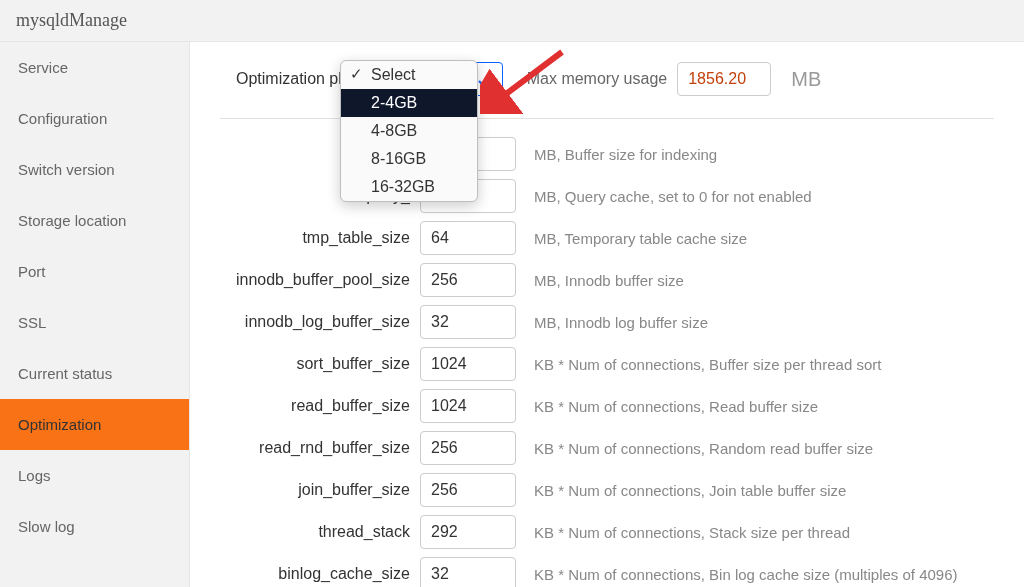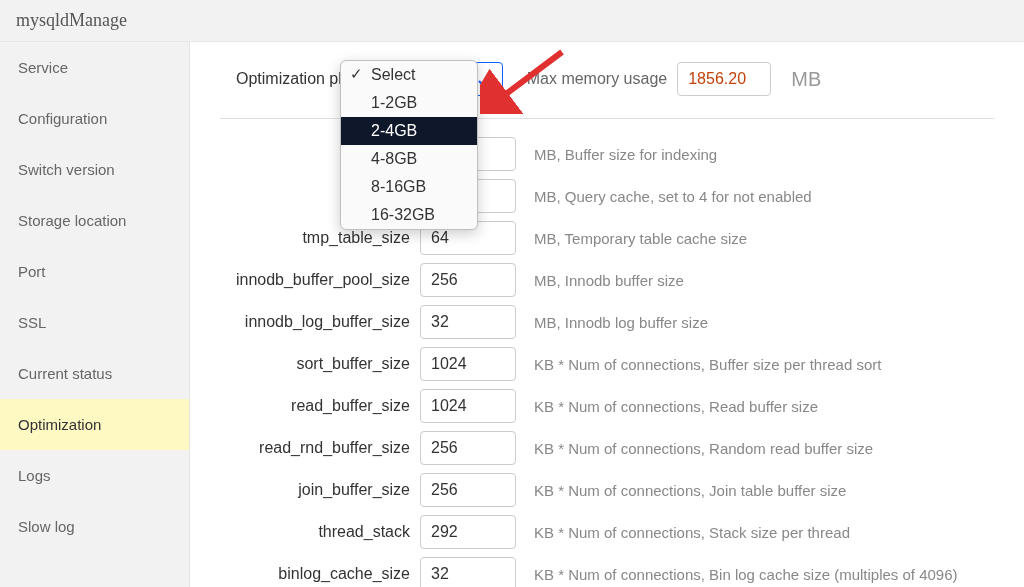--- a/index.html
+++ b/index.html
@@ -24,21 +24,21 @@
       background: #f2f2f2;
       border-right: 1px solid #e6e6e6;
     }
     .sidebar-item {
       padding: 17px 18px;
       font-size: 15px;
       color: #666;
       cursor: pointer;
     }
     .sidebar-item.active {
-      background: #fef9c3;
+      background: #f97316;
       color: #333;
     }
     
     .main {
       flex: 1;
       padding: 20px 30px 10px 30px;
       position: relative;
     }
     
     .toprow {
@@ -199,37 +199,36 @@
             </svg>
         </span>
       </div>
       <span class="mm-label">Max memory usage</span>
       <input class="mm-input" value="1856.20" style="">
       <span class="mm-unit">MB</span>
     </div>
 
     <div class="dropdown" id="dropdown">
         <div class="dropdown-item"><span class="check">✓</span><span>Select</span></div>
-        <div class="dropdown-item"><span>1-2GB</span></div>
         <div class="dropdown-item selected"><span>2-4GB</span></div>
         <div class="dropdown-item"><span>4-8GB</span></div>
         <div class="dropdown-item"><span>8-16GB</span></div>
         <div class="dropdown-item"><span>16-32GB</span></div>
       </div>
 
     <div class="form-rows" id="form-rows">
         <div class="form-row">
           <div class="form-label">key_</div>
           <input class="form-input" style="">
           <div class="form-desc">MB, Buffer size for indexing</div>
         </div>
         <div class="form-row">
           <div class="form-label">query_</div>
           <input class="form-input" style="">
-          <div class="form-desc">MB, Query cache, set to 4 for not enabled</div>
+          <div class="form-desc">MB, Query cache, set to 0 for not enabled</div>
         </div>
         <div class="form-row">
           <div class="form-label">tmp_table_size</div>
           <input class="form-input" value="64" style="">
           <div class="form-desc">MB, Temporary table cache size</div>
         </div>
         <div class="form-row">
           <div class="form-label">innodb_buffer_pool_size</div>
           <input class="form-input" value="256" style="">
           <div class="form-desc">MB, Innodb buffer size</div>

